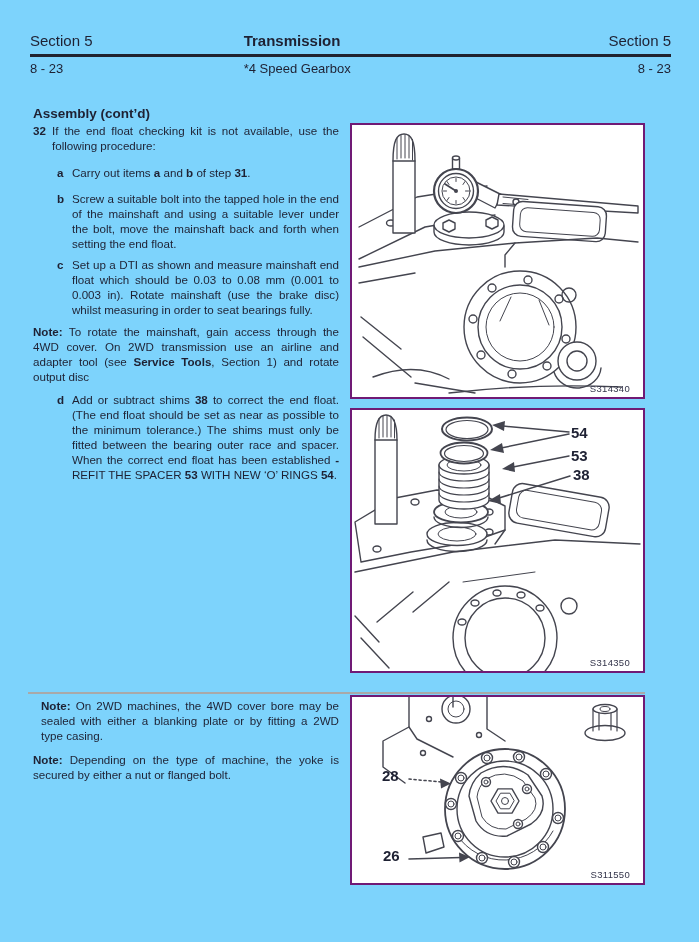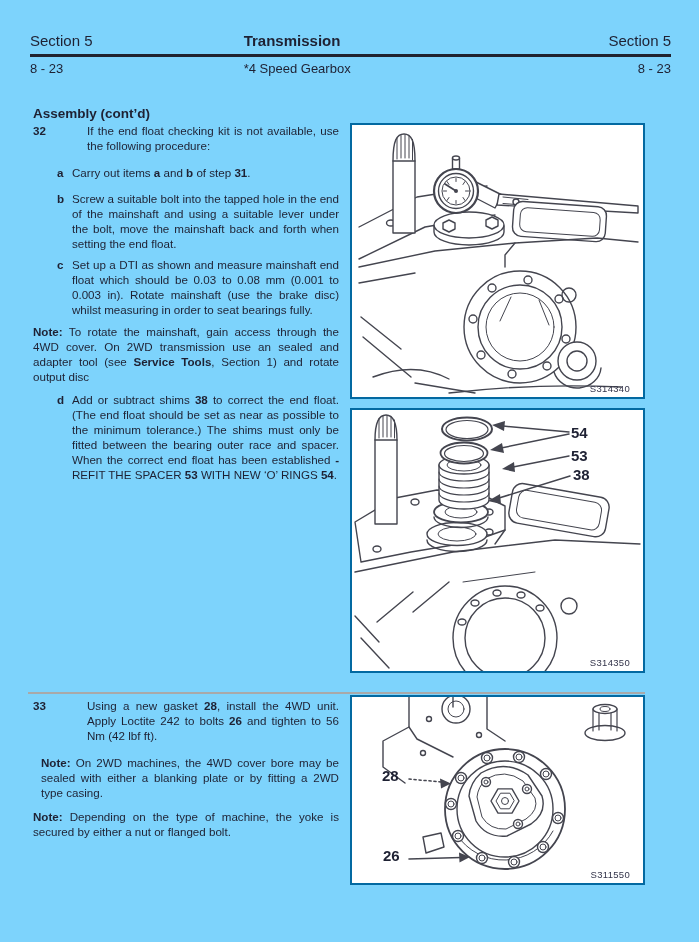--- a/index.html
+++ b/index.html
@@ -22,30 +22,30 @@
   
   .col{position:absolute;left:33px;width:306px;font-size:11.6px;line-height:15px;}
   .col-top{top:123px;}
   .col-bottom{top:698px;}
   .step{display:flex;}
   .step .n{width:19px;flex:none;font-weight:bold;}
   .sub{display:flex;margin-left:24px;}
   .sub .n{width:15px;flex:none;font-weight:bold;}
   .t{flex:1;text-align:justify;}
   .note{text-align:justify;}
-  .mb-a{margin-bottom:12px;gap:35px;}
+  .mb-a{margin-bottom:12px;}
   .mb-b{margin-bottom:11px;}
   .mb-c{margin-bottom:6px;}
   .mb-d{margin-bottom:7px;}
   .mb-e{margin-bottom:8px;}
   .mb-f{margin-bottom:9px;margin-left:8px;}
   
   .divider{position:absolute;top:692px;left:28px;width:617px;height:2px;background:#a9a9a9;}
   
-  .fig{position:absolute;left:350px;width:295px;border:2px solid #0369a1;background:#fff;box-sizing:border-box;}
+  .fig{position:absolute;left:350px;width:295px;border:2px solid #701a75;background:#fff;box-sizing:border-box;}
   .fig1{top:123px;height:276px;}
   .fig2{top:408px;height:265px;}
   .fig3{top:695px;height:190px;}
   .fig svg{display:block;width:100%;height:100%;}
   .fig-code{position:absolute;right:13px;bottom:3px;font-size:9.5px;letter-spacing:.3px;color:#33344a;}
   .callout{position:absolute;font-size:15px;font-weight:bold;color:#1e2133;line-height:16px;}
   .co-54{left:219px;top:15px;}
   .co-53{left:219px;top:38px;}
   .co-38{left:221px;top:57px;}
   .co-28{left:30px;top:71px;}
@@ -80,34 +80,30 @@
       <span class="t"><span>Carry out items </span><b>a</b><span> and </span><b>b</b><span> of step </span><b>31</b><span>.</span></span>
     </div>
     <div class="sub mb-c">
       <span class="n">b</span>
       <span class="t"><span>Screw a suitable bolt into the tapped hole in the end of the mainshaft and using a suitable lever under the bolt, move the mainshaft back and forth when setting the end float.</span></span>
     </div>
     <div class="sub mb-d">
       <span class="n">c</span>
       <span class="t"><span>Set up a DTI as shown and measure mainshaft end float which should be 0.03 to 0.08 mm (0.001 to 0.003 in). Rotate mainshaft (use the brake disc) whilst measuring in order to seat bearings fully.</span></span>
     </div>
-    <div class="note mb-e"><b>Note:</b><span> To rotate the mainshaft, gain access through the 4WD cover. On 2WD transmission use an sealed and adapter tool (see </span><b>Service Tools</b><span>, Section 1) and rotate output disc</span></div>
+    <div class="note mb-e"><b>Note:</b><span> To rotate the mainshaft, gain access through the 4WD cover. On 2WD transmission use an airline and adapter tool (see </span><b>Service Tools</b><span>, Section 1) and rotate output disc</span></div>
     <div class="sub">
       <span class="n">d</span>
       <span class="t"><span>Add or subtract shims </span><b>38</b><span> to correct the end float. (The end float should be set as near as possible to the minimum tolerance.) The shims must only be fitted between the bearing outer race and spacer. When the correct end float has been established </span><b>-</b><span> REFIT THE SPACER </span><b>53</b><span> WITH NEW ‘O’ RINGS </span><b>54</b><span>.</span></span>
     </div>
   </div>
 
   <div class="divider"></div>
 
   <div class="col col-bottom">
-    <div class="step mb-a">
-      <span class="n">33</span>
-      <span class="t"><span>Using a new gasket </span><b>28</b><span>, install the 4WD unit. Apply Loctite 242 to bolts </span><b>26</b><span> and tighten to 56 Nm (42 lbf ft).</span></span>
-    </div>
     <div class="note mb-f"><b>Note:</b><span> On 2WD machines, the 4WD cover bore may be sealed with either a blanking plate or by fitting a 2WD type casing.</span></div>
     <div class="note mb-e"><b>Note:</b><span> Depending on the type of machine, the yoke is secured by either a nut or flanged bolt.</span></div>
   </div>
 
   <div class="fig fig1">
     <svg viewBox="0 0 289 272">
       <g stroke="#44454f" stroke-width="1.4" fill="none" stroke-linecap="round" stroke-linejoin="round">
         <path d="M6,102 L64,72 L134,61"></path>
         <path d="M6,134 L72,102 L142,90"></path>
         <ellipse cx="38" cy="98" rx="4.5" ry="3"></ellipse>

